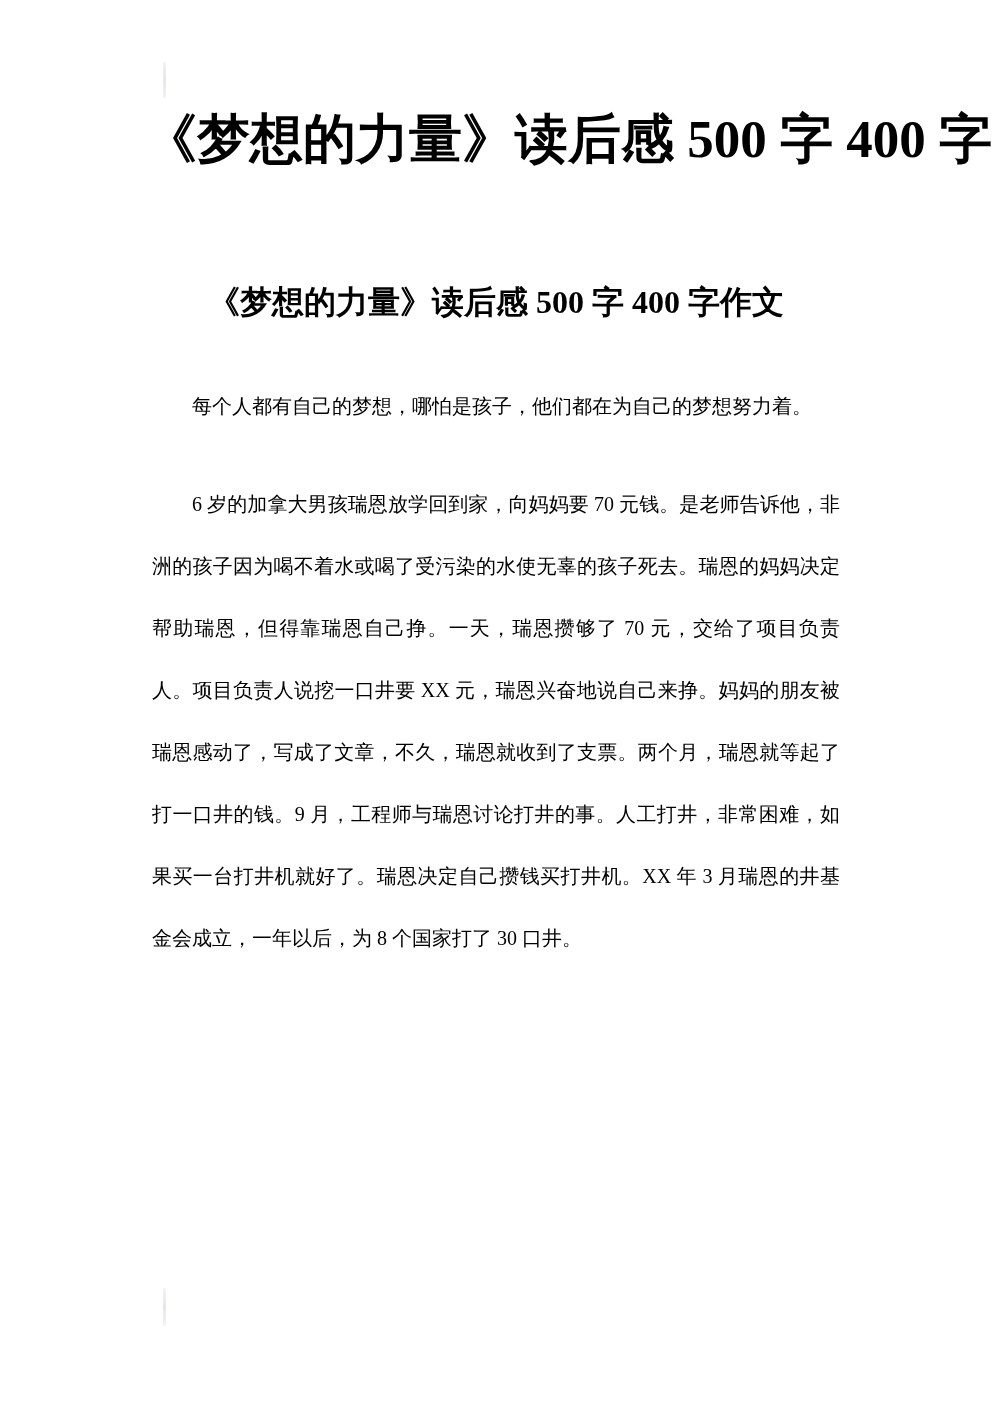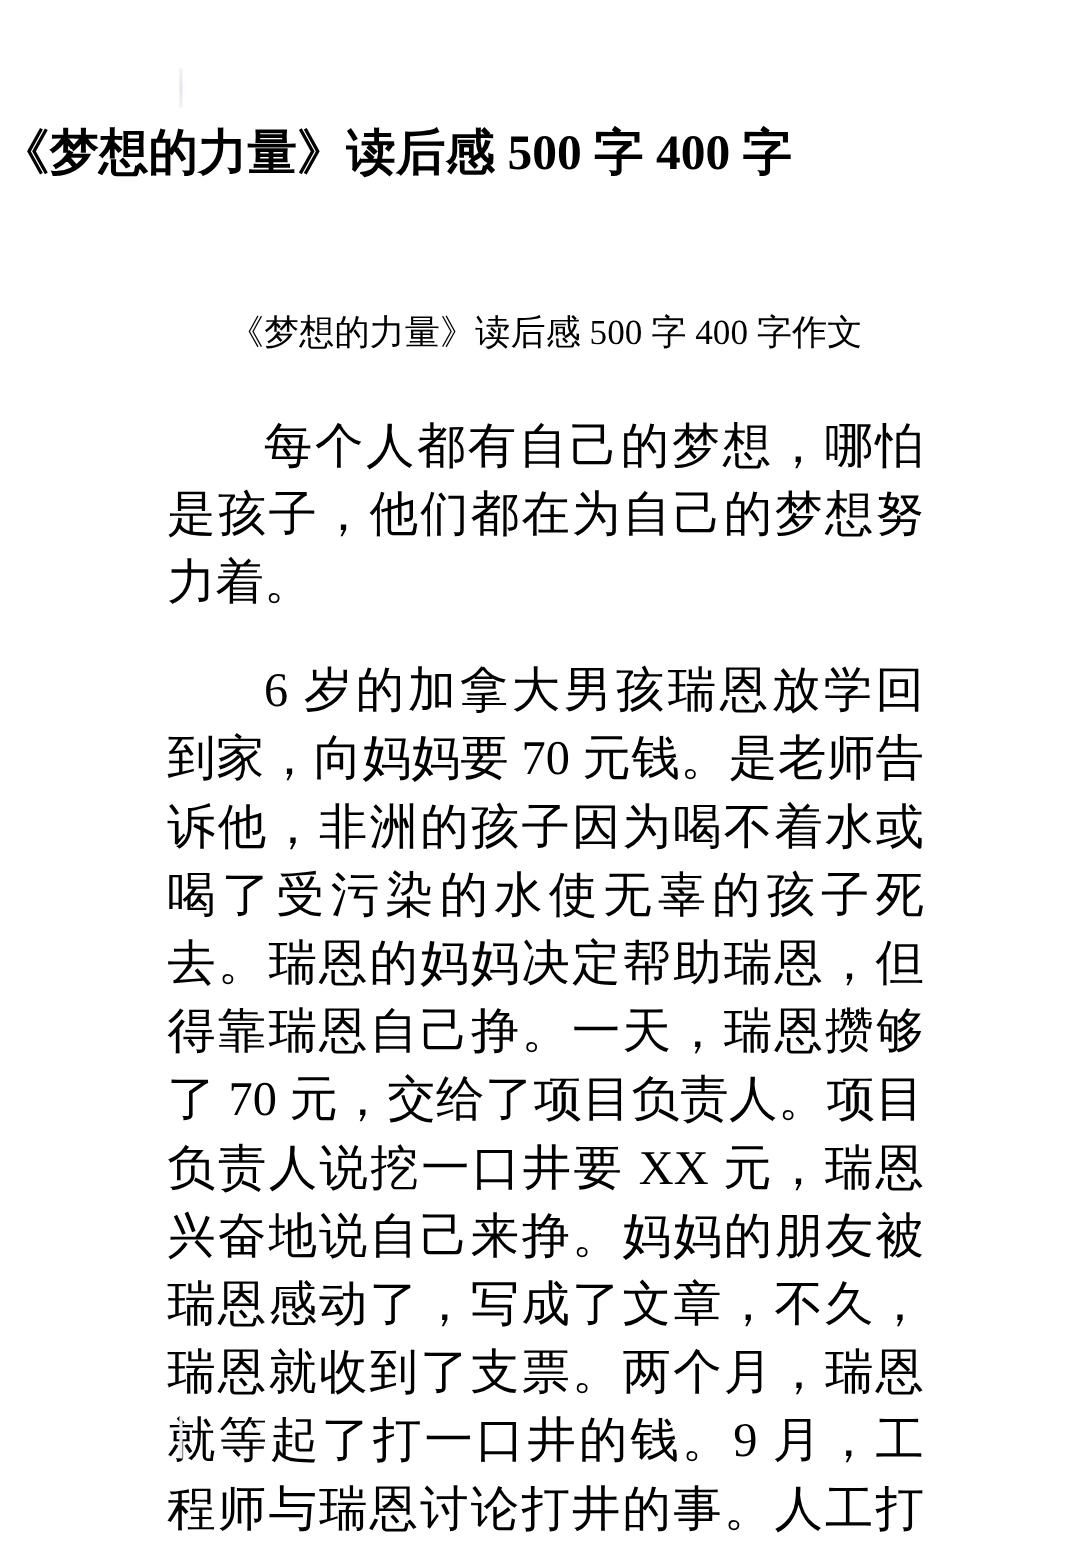--- a/index.html
+++ b/index.html
@@ -13,40 +13,40 @@
     height: 1403px;
     margin: 0 auto;
     background: #ffffff;
     color: #000000;
     font-family: "Liberation Serif", "DejaVu Serif", serif;
     overflow: hidden;
   }
   .doc-title {
     margin: 0;
     padding-top: 106px;
-    text-align: left;
-    font-size: 45px;
+    text-align: right;
+    font-size: 53px;
     line-height: 67px;
     font-weight: bold;
     color: #000000;
   }
   .doc-title .title-line {
     display: block;
   }
   .doc-subtitle {
     margin: 98px 152px 0 152px;
     text-align: center;
     font-size: 32px;
     line-height: 62px;
-    font-weight: normal;
+    font-weight: bold;
     color: #000000;
   }
   .body-para {
     margin: 0 152px;
-    font-size: 44px;
+    font-size: 20px;
     line-height: 62px;
     text-align: justify;
     text-justify: inter-ideograph;
     text-indent: 2em;
     color: #000000;
     word-break: break-all;
   }
   .para-1 { margin-top: 42px; }
   .para-2 { margin-top: 36px; }
   .edge-artifact {

